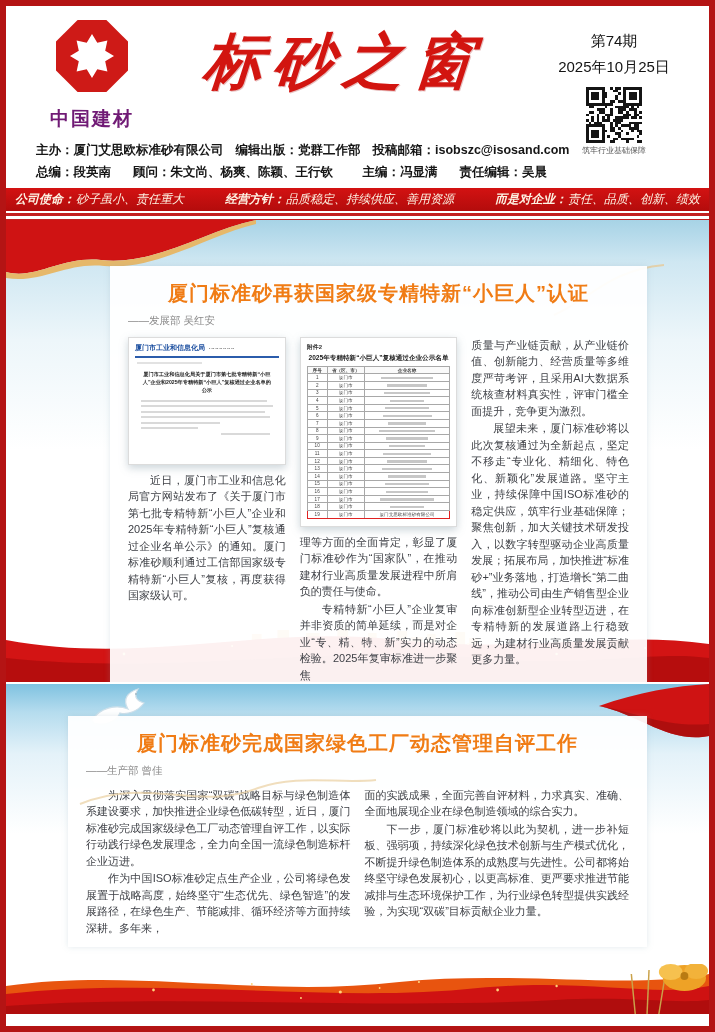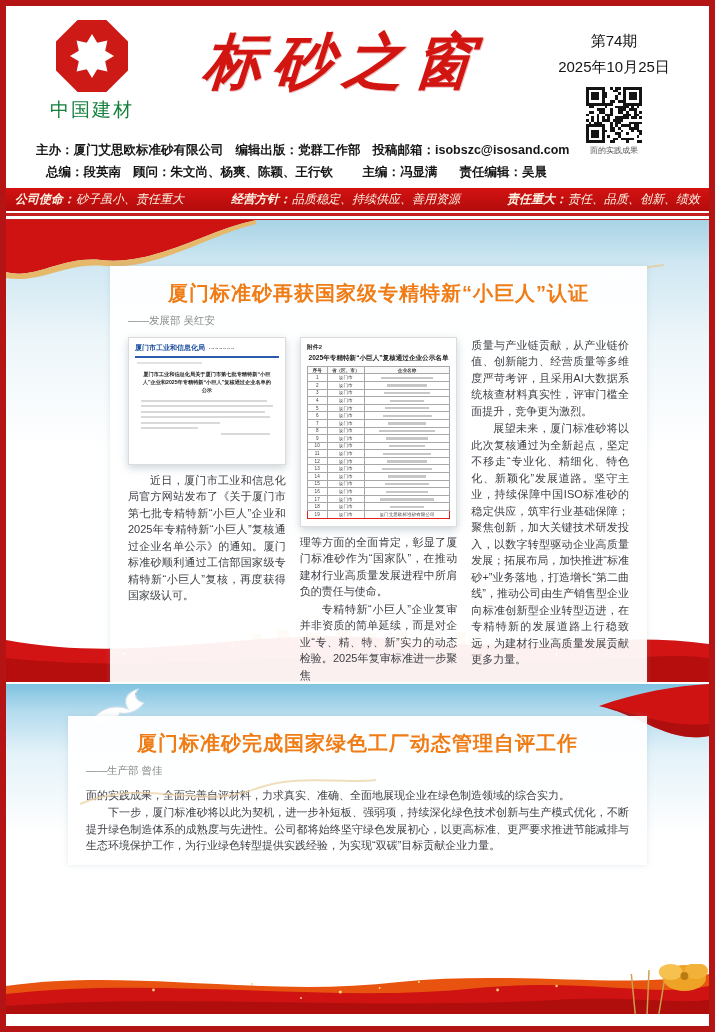--- a/index.html
+++ b/index.html
@@ -7,37 +7,37 @@
         border:6px solid #b41414;position:relative;overflow:hidden;
         font-family:"Liberation Sans","DejaVu Sans",sans-serif;}
   
   .masthead{position:relative;height:134px;}
   .logo{position:absolute;left:30px;top:14px;width:112px;text-align:center;}
   .logo-mark{width:72px;height:72px;margin:0 auto;background:#ce1a17;
              clip-path:polygon(30% 0,70% 0,100% 30%,100% 70%,70% 100%,30% 100%,0 70%,0 30%);
              display:flex;align-items:center;justify-content:center;}
   .logo-star{width:44px;height:44px;background:#fff;
              clip-path:polygon(50% 0%,62% 20%,85% 15%,80% 38%,100% 50%,80% 62%,85% 85%,62% 80%,50% 100%,38% 80%,15% 85%,20% 62%,0% 50%,20% 38%,15% 15%,38% 20%);}
-  .logo-text{color:#15803d;font-weight:400;font-size:19px;letter-spacing:2px;margin-top:5px;}
+  .logo-text{color:#701a75;font-weight:700;font-size:19px;letter-spacing:2px;margin-top:14px;}
   .mast-title{position:absolute;left:150px;right:178px;top:22px;text-align:center;
               font-family:"DejaVu Serif","Liberation Serif",serif;font-style:italic;font-weight:900;
               font-size:60px;line-height:1.1;color:#d21510;letter-spacing:10px;
               text-shadow:1px 1px 0 rgba(160,0,0,.25);transform:skewX(-4deg);}
   .issue-block{position:absolute;right:26px;top:26px;width:138px;text-align:center;color:#141414;}
   .issue-no{font-size:15px;}
   .issue-date{font-size:15px;margin-top:7px;}
   .qr{width:56px;height:56px;margin:10px auto 2px;display:block;}
   .qr-caption{font-size:8px;color:#555;}
   
   .info{padding:0 0 4px 30px;margin-right:150px;}
   .info-row{display:flex;font-size:12.5px;font-weight:700;color:#161616;line-height:1.75;white-space:nowrap;}
   .info-row .pair{margin-right:12px;}
   .r1 .pair:nth-child(1){width:226px;}
   .r1 .pair:nth-child(2){width:172px;}
-  .r2 .pair:nth-child(1){width:112px;text-align:right;}
+  .r2 .pair:nth-child(1){width:112px;}
   .r2 .pair:nth-child(2){width:286px;}
   .r2 .pair:nth-child(3){width:112px;}
   
   .banner{height:23px;background:linear-gradient(180deg,#d31212,#b30c0c);color:#fdf3e3;
           display:flex;align-items:center;justify-content:space-between;padding:0 9px;
           font-size:12px;font-style:italic;white-space:nowrap;}
   .banner b{font-weight:800;margin-right:1px;}
   .rule{margin-top:2px;border-top:3px solid #c32020;border-bottom:1px solid #c32020;height:3px;background:#fff;}
   
   .card{position:relative;overflow:hidden;}
@@ -327,42 +327,42 @@
           <rect x="3" y="20" width="1" height="1" fill="#141414"></rect>
           <rect x="4" y="20" width="1" height="1" fill="#141414"></rect>
           <rect x="5" y="20" width="1" height="1" fill="#141414"></rect>
           <rect x="6" y="20" width="1" height="1" fill="#141414"></rect>
           <rect x="9" y="20" width="1" height="1" fill="#141414"></rect>
           <rect x="10" y="20" width="1" height="1" fill="#141414"></rect>
           <rect x="15" y="20" width="1" height="1" fill="#141414"></rect>
           <rect x="19" y="20" width="1" height="1" fill="#141414"></rect>
           <rect x="20" y="20" width="1" height="1" fill="#141414"></rect>
         </svg>
-      <div class="qr-caption">面的实践成果</div>
+      <div class="qr-caption">筑牢行业基础保障</div>
     </div>
   </div>
 
   <div class="info">
     <div class="info-row r1">
       <span class="pair"><b>主办：</b><span>厦门艾思欧标准砂有限公司</span></span>
       <span class="pair"><b>编辑出版：</b><span>党群工作部</span></span>
       <span class="pair"><b>投稿邮箱：</b><span>isobszc@isosand.com</span></span>
     </div>
     <div class="info-row r2">
       <span class="pair"><b>总编：</b><span>段英南</span></span>
       <span class="pair"><b>顾问：</b><span>朱文尚、杨爽、陈颖、王行钦</span></span>
       <span class="pair"><b>主编：</b><span>冯显满</span></span>
       <span class="pair"><b>责任编辑：</b><span>吴晨</span></span>
     </div>
   </div>
 
   <div class="banner">
     <span><b>公司使命：</b><span>砂子虽小、责任重大</span></span>
     <span><b>经营方针：</b><span>品质稳定、持续供应、善用资源</span></span>
-    <span><b>责任重大：</b><span>责任、品质、创新、绩效</span></span>
+    <span><b>而是对企业：</b><span>责任、品质、创新、绩效</span></span>
   </div>
   <div class="rule"></div>
 
   <div class="card card1">
     <svg class="corner-ribbon" viewBox="0 0 250 78" preserveAspectRatio="none">
       <path d="M0,0 L250,0 C200,10 150,46 95,40 C55,36 30,60 0,52 Z" fill="#cf1313"></path>
       <path d="M250,0 C200,10 150,46 95,40 C55,36 30,60 0,52 L0,58 C35,64 60,42 98,46 C150,51 205,14 250,4 Z" fill="#e6b86a"></path>
       <path d="M0,52 C14,56 26,55 40,50 L40,78 L0,78 Z" fill="#ffffff" opacity="0"></path>
     </svg>
     <svg class="gold-swoosh" style="right:40px;top:40px;width:120px;height:60px;" viewBox="0 0 120 60">
@@ -560,20 +560,24 @@
       <path d="M210,52 C170,60 140,30 100,22 C130,26 165,44 210,40 Z" fill="#a80e0e" opacity="0.85"></path>
     </svg>
     <div class="panel">
       <svg class="gold-swoosh" style="left:10px;top:58px;width:300px;height:40px;" viewBox="0 0 300 40">
         <path d="M2,30 C70,2 120,38 180,14 C220,0 260,10 298,6" stroke="#ecd3a8" stroke-width="2" fill="none"></path>
       </svg>
       <h1 class="headline">厦门标准砂完成国家绿色工厂动态管理自评工作</h1>
       <div class="byline">——生产部 曾佳</div>
       <div class="cols">
         <div class="col">
+          <p class="ind">为深入贯彻落实国家“双碳”战略目标与绿色制造体系建设要求，加快推进企业绿色低碳转型，近日，厦门标准砂完成国家级绿色工厂动态管理自评工作，以实际行动践行绿色发展理念，全力向全国一流绿色制造标杆企业迈进。</p>
+          <p class="ind">作为中国ISO标准砂定点生产企业，公司将绿色发展置于战略高度，始终坚守“生态优先、绿色智造”的发展路径，在绿色生产、节能减排、循环经济等方面持续深耕。多年来，</p>
+        </div>
+        <div class="col">
           <p>面的实践成果，全面完善自评材料，力求真实、准确、全面地展现企业在绿色制造领域的综合实力。</p>
           <p class="ind">下一步，厦门标准砂将以此为契机，进一步补短板、强弱项，持续深化绿色技术创新与生产模式优化，不断提升绿色制造体系的成熟度与先进性。公司都将始终坚守绿色发展初心，以更高标准、更严要求推进节能减排与生态环境保护工作，为行业绿色转型提供实践经验，为实现“双碳”目标贡献企业力量。</p>
         </div>
       </div>
     </div>
     <div class="band">
       <svg viewBox="0 0 715 50" height="50" preserveAspectRatio="none">
         <path d="M0,22 C130,4 260,34 400,18 C520,6 630,26 715,10 L715,50 L0,50 Z" fill="#e8540f"></path>
         <path d="M0,30 C160,12 330,40 480,24 C590,14 660,34 715,22 L715,50 L0,50 Z" fill="#cf1212"></path>
         <path d="M0,42 C180,30 380,46 560,36 C630,32 680,40 715,36 L715,50 L0,50 Z" fill="#b00d0d"></path>

